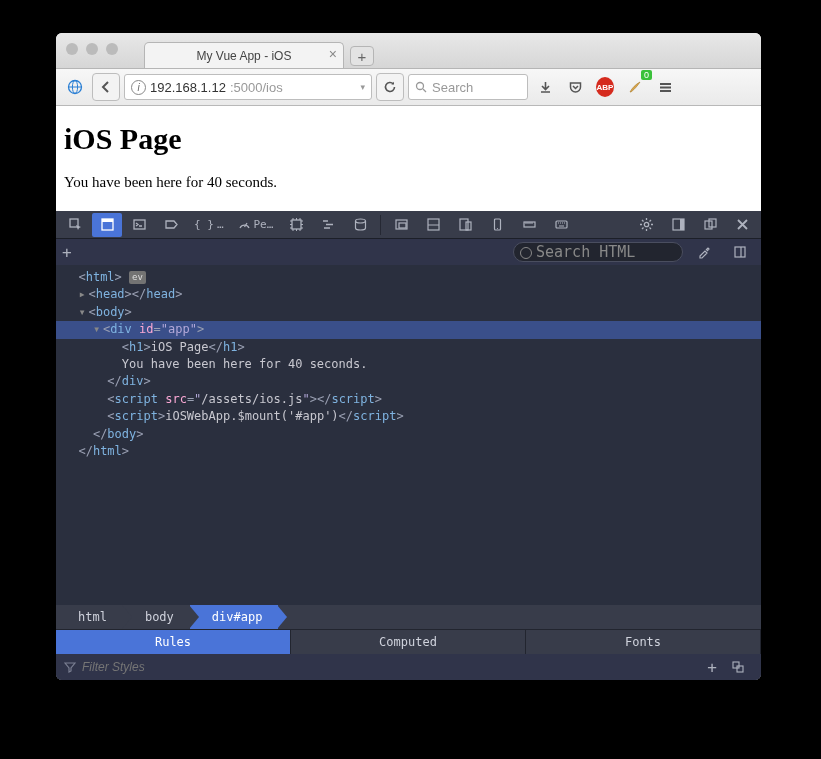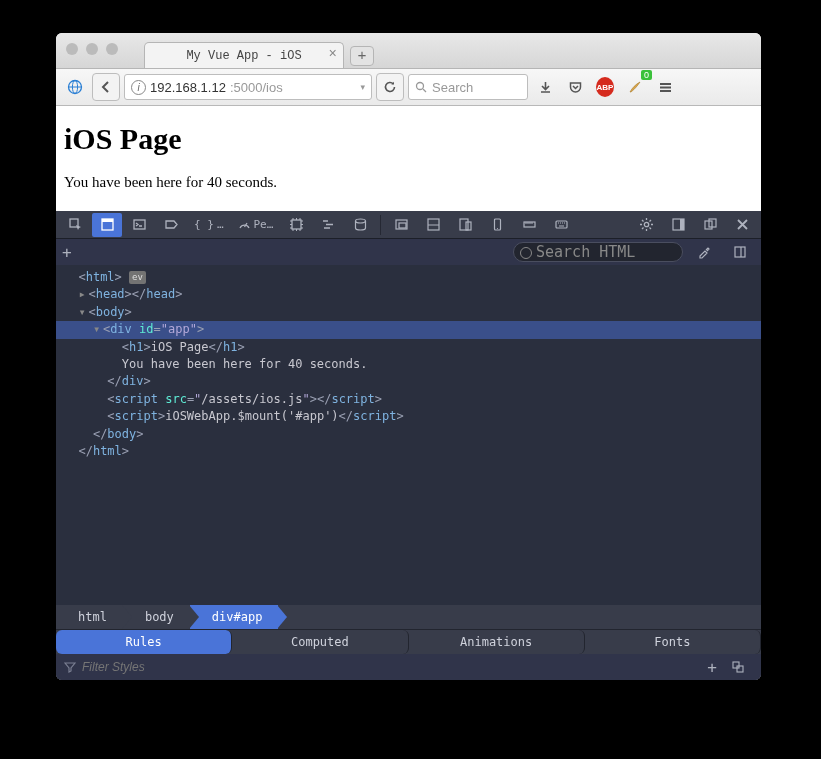--- a/index.html
+++ b/index.html
@@ -26,21 +26,20 @@
   }
   
   .titlebar {
     height: 36px;
     background: linear-gradient(#e8e8e8,#d6d6d6);
     border-bottom: 1px solid #b5b5b5;
     display: flex;
     align-items: flex-end;
     padding-left: 8px;
     position: relative;
-    font-family: Liberation Mono, monospace;
   }
   .traffic {
     position: absolute;
     left: 10px; top: 10px;
     display: flex; gap: 8px;
   }
   .traffic span {
     width: 12px; height: 12px; border-radius: 50%;
     background: #bbb;
     display: inline-block;
@@ -215,21 +214,21 @@
     flex: 1;
     overflow: auto;
     padding: 4px 0;
     background: #2a2f3e;
     line-height: 1.45;
   }
   .domline { padding: 0 8px; white-space: pre; }
   .domline.hl { background: #3a4f8a; }
   .tag-br { color: #9aa0b3; }
   .tag-nm { color: #7fb3e0; }
-  .attr-nm { color: #5eead4; }
+  .attr-nm { color: #f9a8d4; }
   .attr-vl { color: #b2a8d8; }
   .ev-badge {
     display:inline-block; background:#737373; color:#ddd;
     font-size:9px; padding:0 3px; border-radius:2px; vertical-align:1px;
   }
   .txt { color: #c8c8d0; }
   .link { color: #c8c8d0; }
   .arrow { color: #888; display:inline-block; width:10px; }
   
   .crumbs {
@@ -260,21 +259,20 @@
   .rulestabs {
     height: 25px;
     background: #383c4a;
     display: flex;
     border-top: 1px solid #22252f;
   }
   .rtab {
     flex: 1; display: flex; align-items: center; justify-content: center;
     color: #cfd2dc; font-size: 12px;
     border-right: 1px solid #22252f;
-    border-radius: 6px;
   }
   .rtab.active { background: #4a74d8; color: #fff; }
   
   .filterbar {
     height: 26px;
     background: #30344a;
     display: flex; align-items: center;
     padding: 0 8px; gap: 6px;
     color: #7a7f92;
     font-style: italic;
@@ -533,23 +531,20 @@
     </div>
 
     <div class="rulestabs">
       <div class="rtab active">
           <span>Rules</span>
         </div>
       <div class="rtab">
           <span>Computed</span>
         </div>
       <div class="rtab">
-          <span>Animations</span>
-        </div>
-      <div class="rtab">
           <span>Fonts</span>
         </div>
     </div>
 
     <div class="filterbar">
       <svg width="12" height="12" viewBox="0 0 12 12">
           <path d="M1 2h10L7 7v3l-2 1V7z" fill="none" stroke="#7a7f92" stroke-width="1.2"></path>
         </svg>
       <input placeholder="Filter Styles" style="">
       <span class="plus">+</span>

